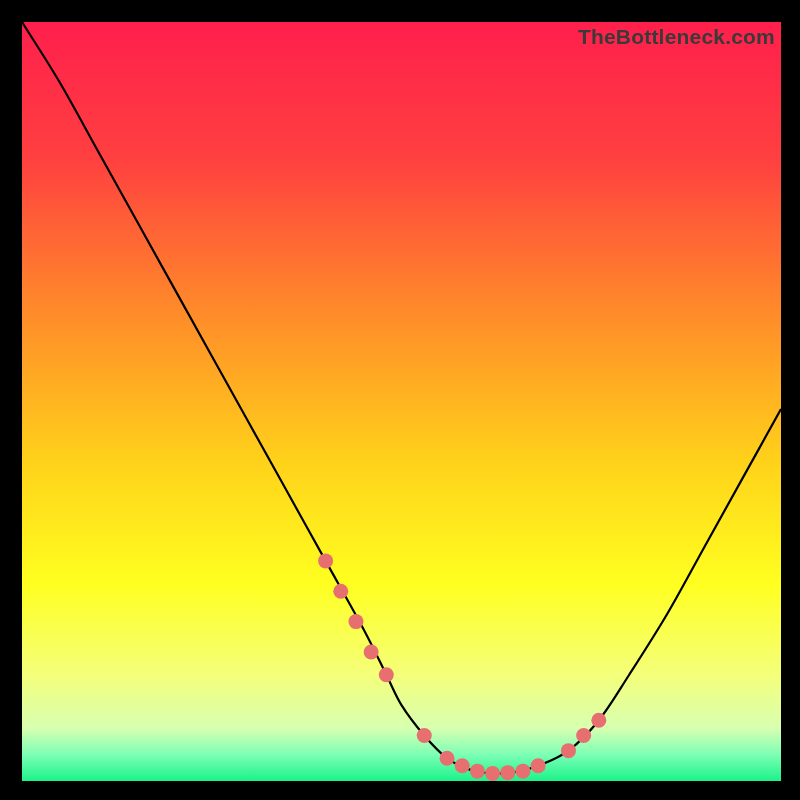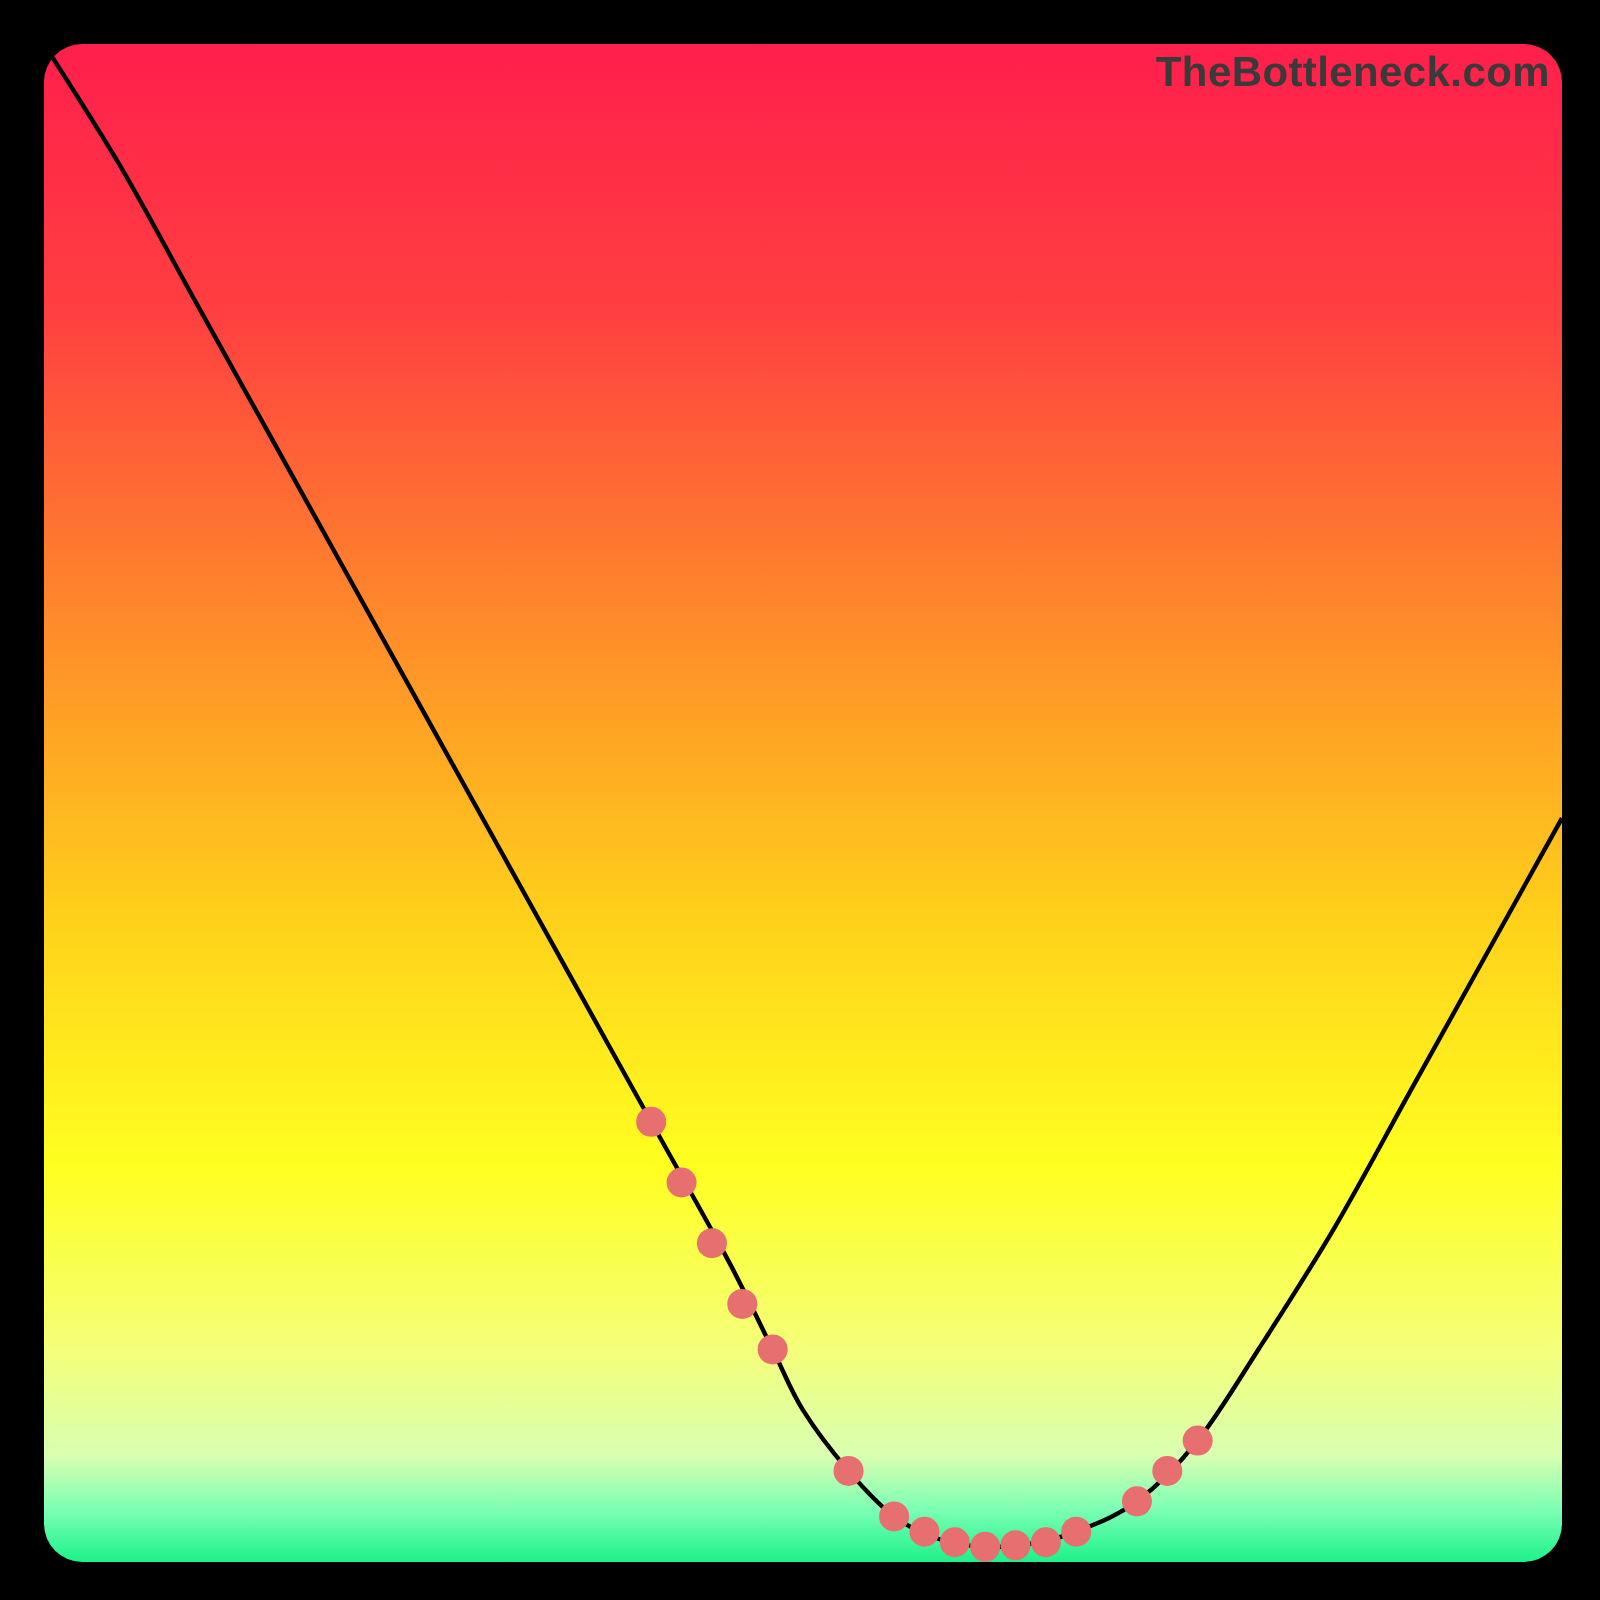--- a/index.html
+++ b/index.html
@@ -42,21 +42,21 @@
     top: 0;
     width: 759px;
     height: 759px;
     overflow: visible;
   }
 </style>
 </head>
 <body>
 
 <div class="frame">
-  <div class="plot" id="plot" style="background: linear-gradient(rgb(255, 31, 76) 0%, rgb(255, 64, 64) 18%, rgb(255, 138, 42) 38%, rgb(255, 210, 26) 58%, rgb(255, 255, 32) 74%, rgb(244, 255, 122) 86%, rgb(216, 255, 176) 93%, rgb(125, 255, 181) 96.5%, rgb(28, 242, 138) 100%); border-radius: 19px;">
+  <div class="plot" id="plot" style="background: linear-gradient(rgb(255, 31, 76) 0%, rgb(255, 64, 64) 18%, rgb(255, 138, 42) 38%, rgb(255, 210, 26) 58%, rgb(255, 255, 32) 74%, rgb(244, 255, 122) 86%, rgb(216, 255, 176) 93%, rgb(125, 255, 181) 96.5%, rgb(28, 242, 138) 100%);">
     <div class="watermark">TheBottleneck.com</div>
     <svg class="curve" viewBox="0 0 759 759" preserveAspectRatio="none">
       <path id="curvePath" fill="none" stroke-width="2.2" d="M 0 0 C 6.325 10.119999999999985 25.300000000000004 39.214999999999904 37.95 60.719999999999914 C 50.6 82.22499999999992 63.25000000000001 106.26000000000006 75.9 129.0300000000001 C 88.55000000000001 151.8000000000001 101.19999999999999 174.57000000000005 113.85 197.34000000000003 C 126.5 220.11 139.15 242.88 151.8 265.65 C 164.45000000000002 288.41999999999996 177.1 311.18999999999994 189.75 333.96 C 202.4 356.73 215.04999999999998 379.50000000000006 227.7 402.27000000000004 C 240.35 425.04 252.99999999999997 447.81 265.65 470.58 C 278.29999999999995 493.34999999999997 290.95000000000005 516.12 303.6 538.89 C 316.25 561.66 331.43 588.225 341.55 607.2 C 351.67 626.1750000000001 357.995 640.09 364.32 652.74 C 370.645 665.39 373.175 672.98 379.5 683.1 C 385.825 693.22 394.68000000000006 704.605 402.27000000000004 713.46 C 409.86 722.315 417.45000000000005 730.5375 425.04 736.23 C 432.63 741.9225 440.22 745.085 447.81 747.615 C 455.4 750.145 462.99 751.0305 470.58 751.41 C 478.16999999999996 751.7895 485.76 751.157 493.35 749.892 C 500.94000000000005 748.6270000000001 507.265 747.3620000000001 516.12 743.82 C 524.975 740.278 536.36 736.23 546.48 728.64 C 556.6 721.05 566.72 710.93 576.84 698.28 C 586.96 685.63 595.815 670.45 607.2 652.74 C 618.585 635.03 632.5 613.525 645.15 592.02 C 657.8 570.515 670.45 546.48 683.1 523.71 C 695.75 500.94000000000005 708.4 478.16999999999996 721.05 455.4 C 733.6999999999999 432.63 752.675 398.475 759 387.09000000000003" stroke="#000000"></path>
       <g id="markers">
           <circle cx="303.6" cy="538.89" r="7.5" fill="#e76f6f"></circle>
           <circle cx="318.78" cy="569.25" r="7.5" fill="#e76f6f"></circle>
           <circle cx="333.96" cy="599.61" r="7.5" fill="#e76f6f"></circle>
           <circle cx="349.14000000000004" cy="629.97" r="7.5" fill="#e76f6f"></circle>
           <circle cx="364.32" cy="652.74" r="7.5" fill="#e76f6f"></circle>
           <circle cx="402.27000000000004" cy="713.46" r="7.5" fill="#e76f6f"></circle>

